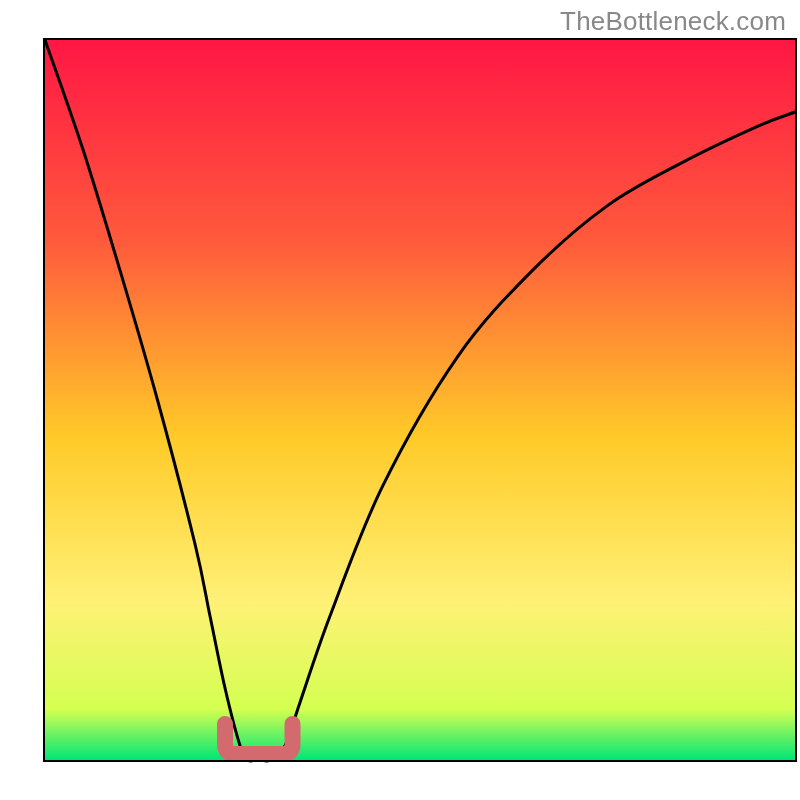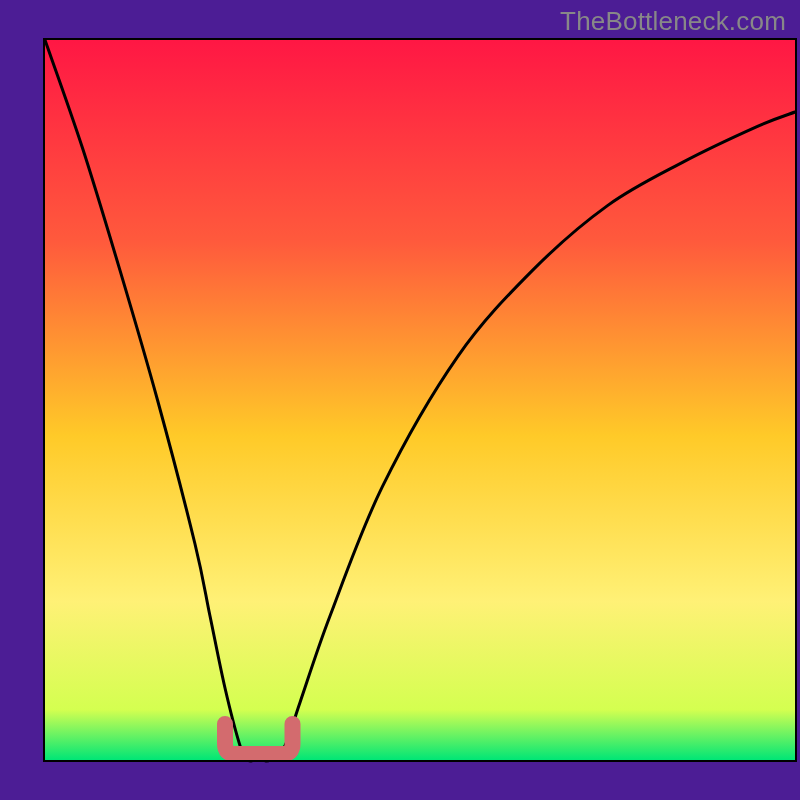--- a/index.html
+++ b/index.html
@@ -9,21 +9,21 @@
     height: 800px;
     background: #000;
     overflow: hidden;
   }
   .frame {
     position: absolute;
     left: 0;
     top: 0;
     width: 800px;
     height: 800px;
-    background: #4c1d95;
+    background: #ffffff;
   }
   .watermark {
     position: absolute;
     top: 6px;
     right: 14px;
     font-family: Arial, Helvetica, sans-serif;
     font-size: 26px;
     color: #888;
     letter-spacing: 0.2px;
     font-weight: 500;

